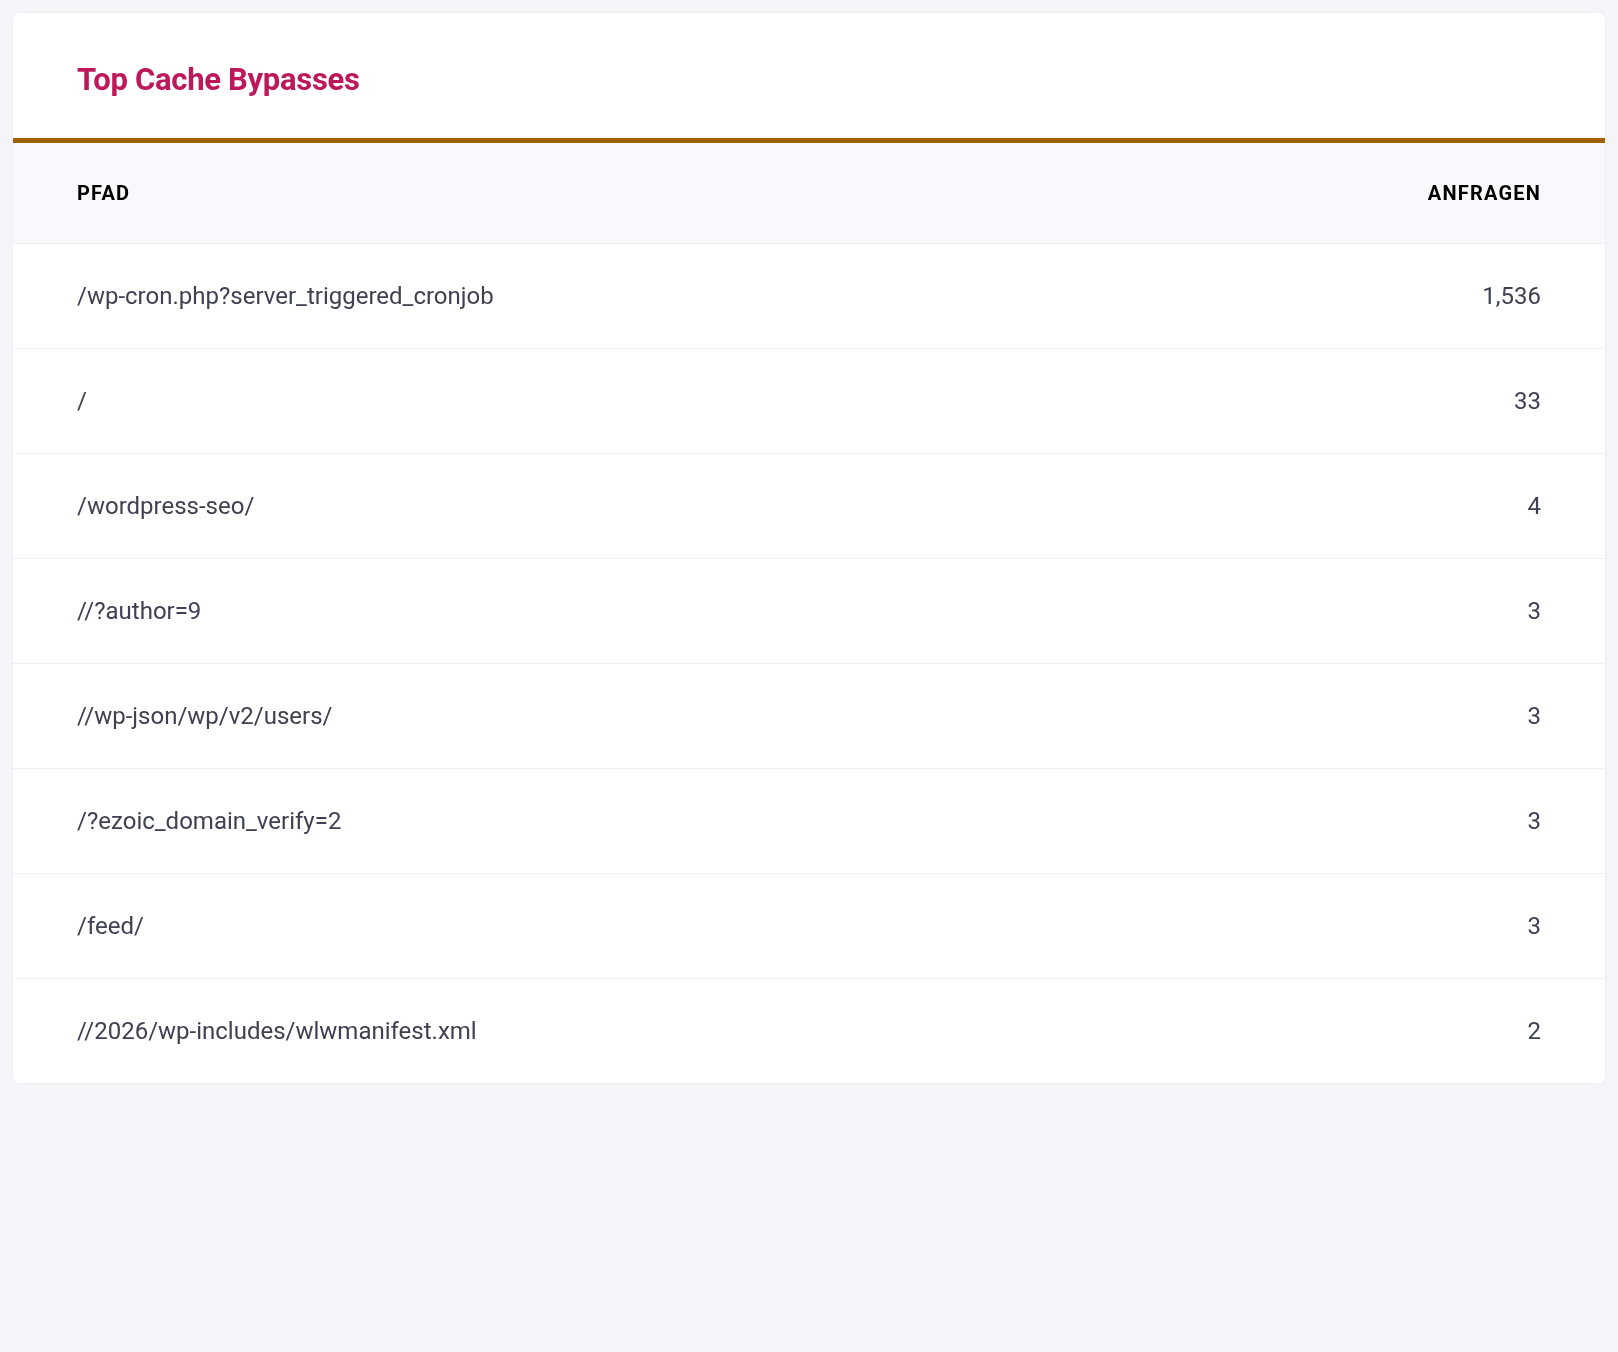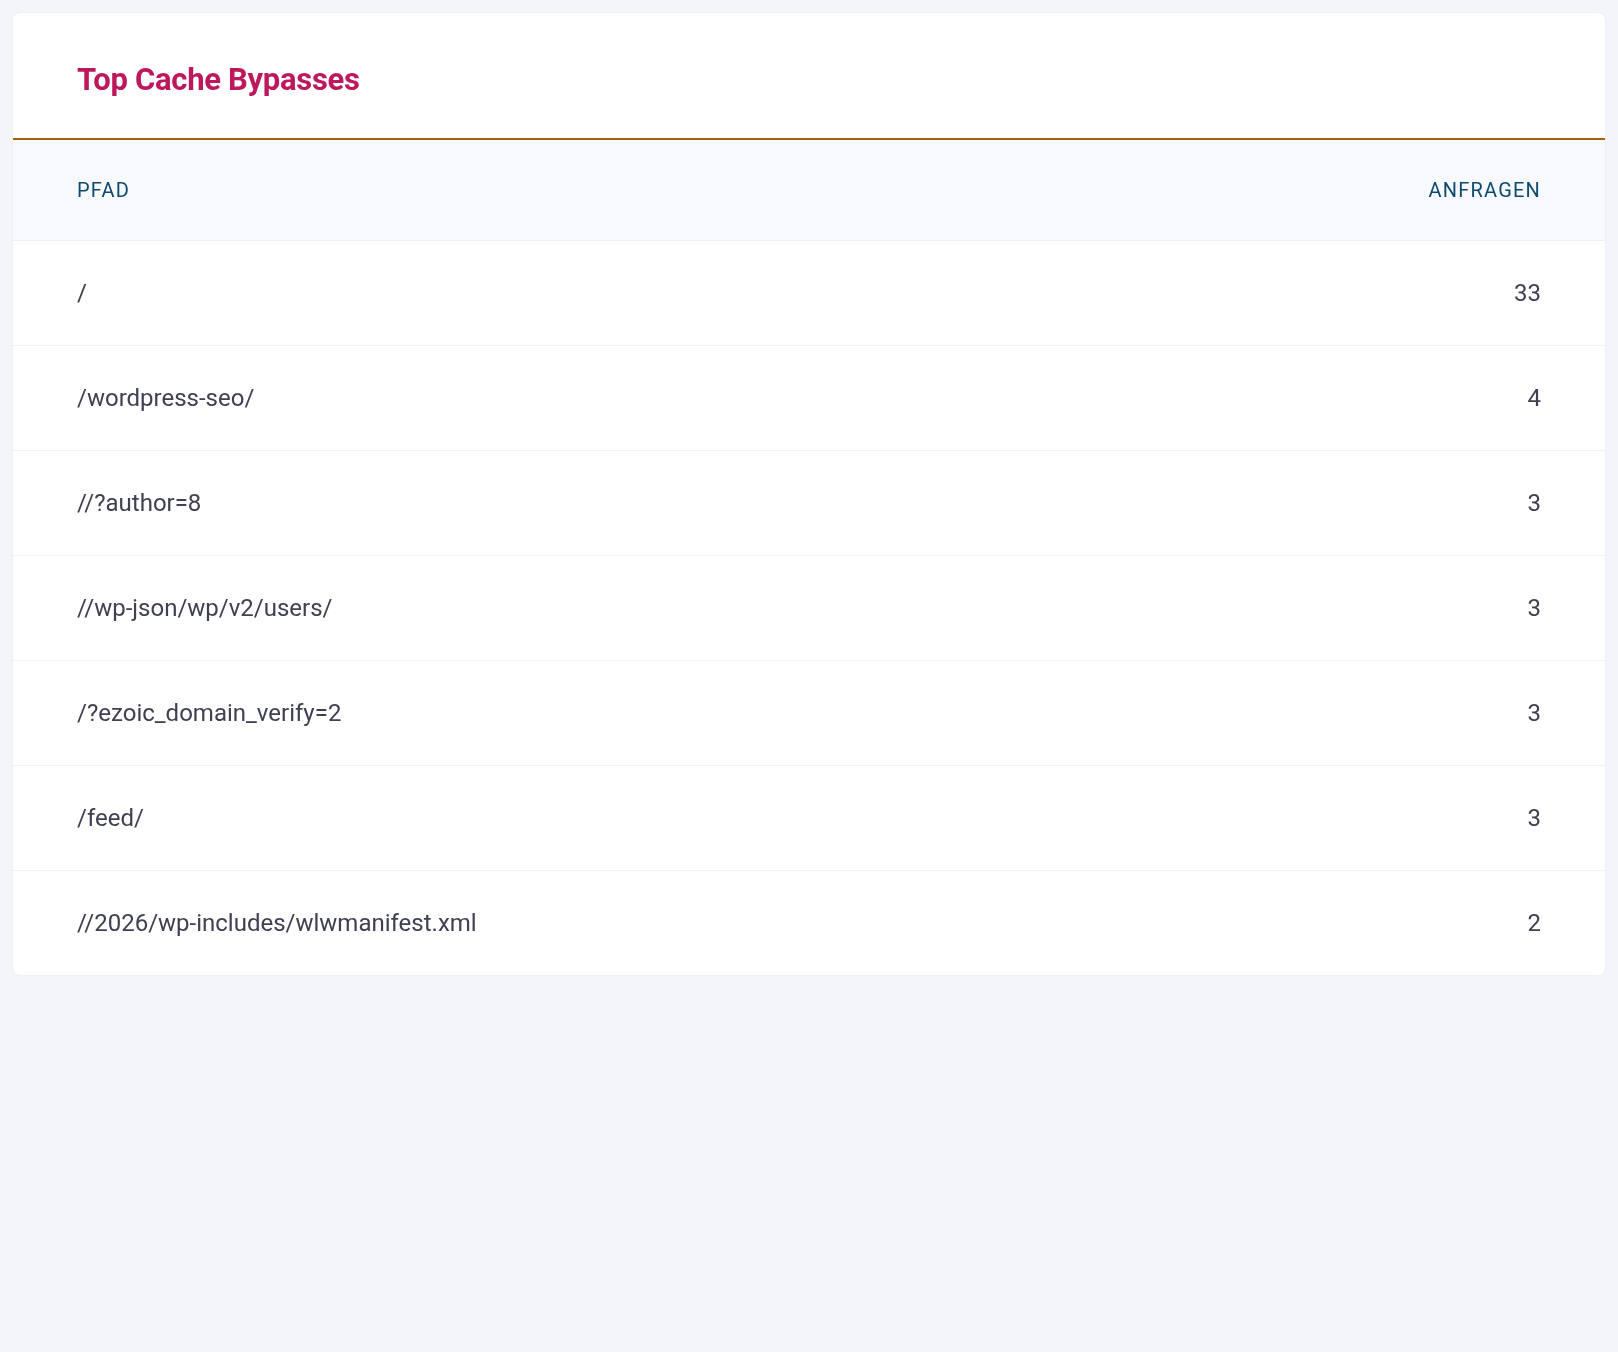--- a/index.html
+++ b/index.html
@@ -32,25 +32,25 @@
       width: 100%;
       border-collapse: collapse;
     }
     .table thead {
       background-color: #f8f9fc;
     }
     .table th {
       text-align: left;
       padding: 38px 64px;
       font-size: 20px;
-      font-weight: 400;
-      color: #0c4a6e;
+      font-weight: 700;
+      color: #000000;
       letter-spacing: 1.2px;
       text-transform: uppercase;
-      border-top: 2px solid #a16207;
+      border-top: 5px solid #a16207;
       border-bottom: 1px solid #eef0f5;
     }
     .table th.th-right {
       text-align: right;
       margin-top: 36px;
     }
     .table td {
       padding: 38px 64px;
       font-size: 24px;
       color: #3f4152;
@@ -72,30 +72,34 @@
     <h2 class="card-title">Top Cache Bypasses</h2>
   </div>
   <table class="table">
     <thead>
       <tr>
         <th>PFAD</th>
         <th class="th-right">ANFRAGEN</th>
       </tr>
     </thead>
     <tbody id="table-body">
+    <tr>
+          <td>/wp-cron.php?server_triggered_cronjob</td>
+          <td class="td-right">1,536</td>
+        </tr>
         <tr>
           <td>/</td>
           <td class="td-right">33</td>
         </tr>
         <tr>
           <td>/wordpress-seo/</td>
           <td class="td-right">4</td>
         </tr>
         <tr>
-          <td>//?author=8</td>
+          <td>//?author=9</td>
           <td class="td-right">3</td>
         </tr>
         <tr>
           <td>//wp-json/wp/v2/users/</td>
           <td class="td-right">3</td>
         </tr>
         <tr>
           <td>/?ezoic_domain_verify=2</td>
           <td class="td-right">3</td>
         </tr>

